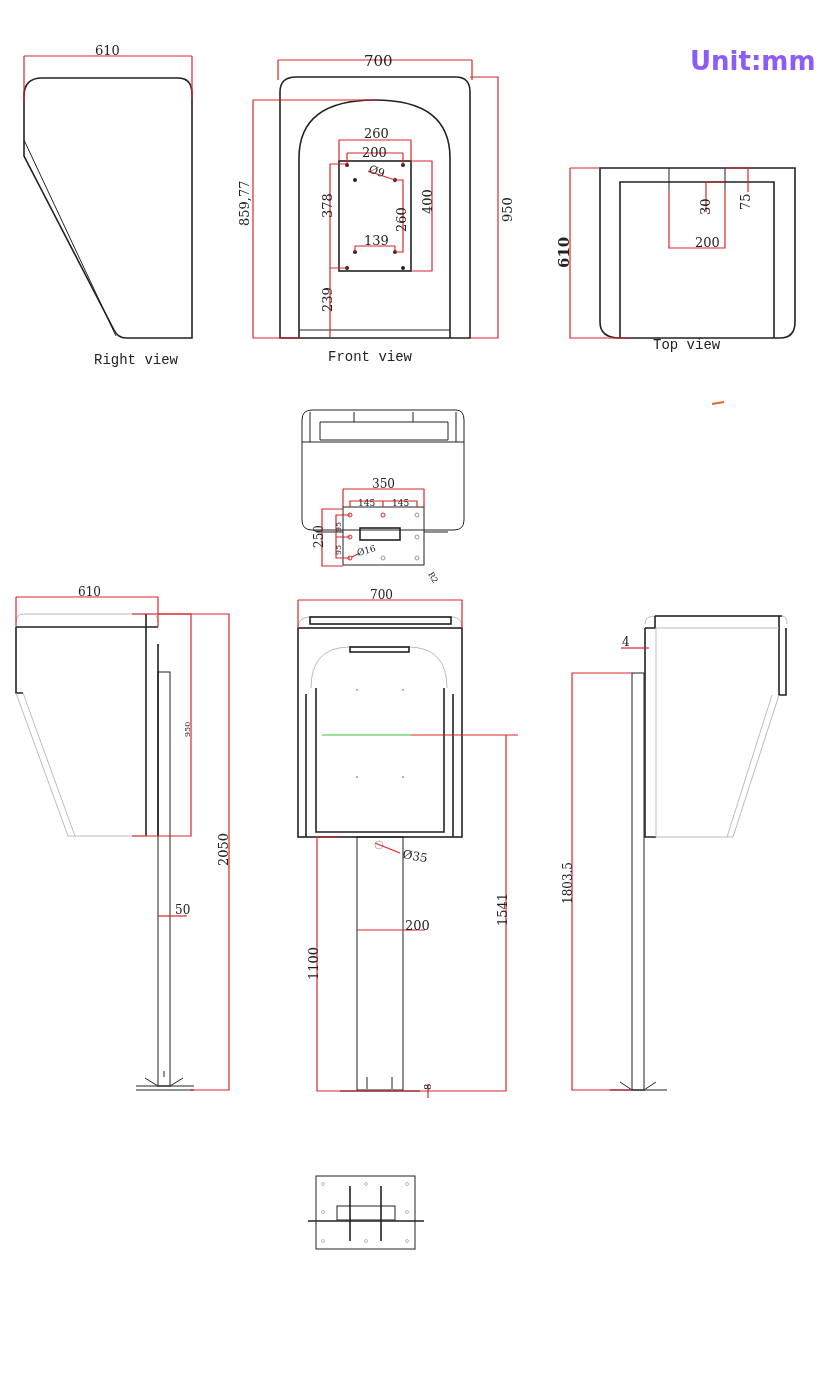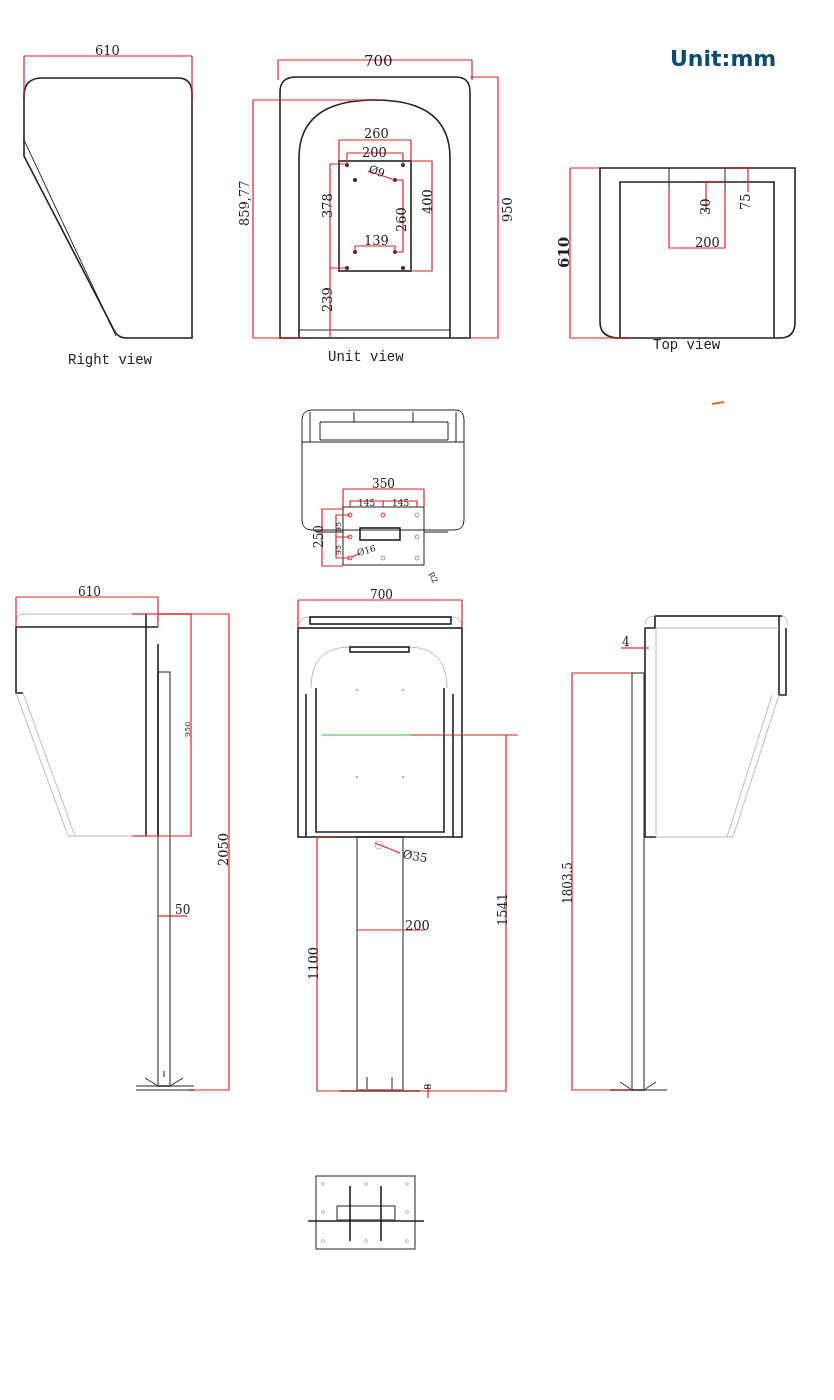--- a/index.html
+++ b/index.html
@@ -1,33 +1,33 @@
 <!DOCTYPE html>
 <html><head>
 <meta charset="utf-8">
 <style>
   html, body { margin: 0; padding: 0; background: #ffffff; }
   body { width: 834px; height: 1400px; position: relative; overflow: hidden; font-family: "DejaVu Serif", serif; }
   #drawing { position: absolute; left: 0; top: 0; width: 834px; height: 1400px; }
-  .unit-label { position: absolute; left: 670px; top: 46px; font-family: "DejaVu Sans", sans-serif; font-weight: bold; font-size: 22px; color: #0c4a6e; }
+  .unit-label { position: absolute; left: 690px; top: 46px; font-family: "DejaVu Sans", sans-serif; font-weight: bold; font-size: 26px; color: #8b5cf6; }
   .view-caption { position: absolute; font-family: "Liberation Mono", monospace; font-size: 14px; color: #222; }
   .dim { font-family: "DejaVu Serif", serif; fill: #222; }
   .red { stroke: #d9262b; stroke-width: 1.2; fill: none; }
   .blk { stroke: #222; stroke-width: 1.6; fill: none; }
   .thin { stroke: #222; stroke-width: 1; fill: none; }
   .grey { stroke: #bbb; stroke-width: 1; fill: none; }
   .dash { stroke: #fff; stroke-width: 1; stroke-dasharray: 4 6; fill: none; }
 </style>
 </head>
 <body>
 
 <div class="unit-label">Unit:mm</div>
 
-<div class="view-caption" style="left:68px;top:352px;">Right view</div>
-<div class="view-caption" style="left:328px;top:349px;">Unit view</div>
+<div class="view-caption" style="left:94px;top:352px;">Right view</div>
+<div class="view-caption" style="left:328px;top:349px;">Front view</div>
 <div class="view-caption" style="left:653px;top:337px;">Top view</div>
 
 <svg id="drawing" width="834" height="1400" viewBox="0 0 834 1400">
 
   <g>
     <path class="blk" d="M24,96 Q24,78 42,78 L178,78 Q192,78 192,94 L192,338 L126,338 Q118,338 114,330 L24,156 Z"></path>
     <path class="thin" d="M24,140 L116,336"></path>
     <path class="dash" d="M30,84 L186,84 M186,84 L186,332"></path>
     <path class="red" d="M24,56 L192,56 M24,56 L24,100 M192,56 L192,100"></path>
     <text class="dim" x="95" y="55" font-size="13">610</text>

